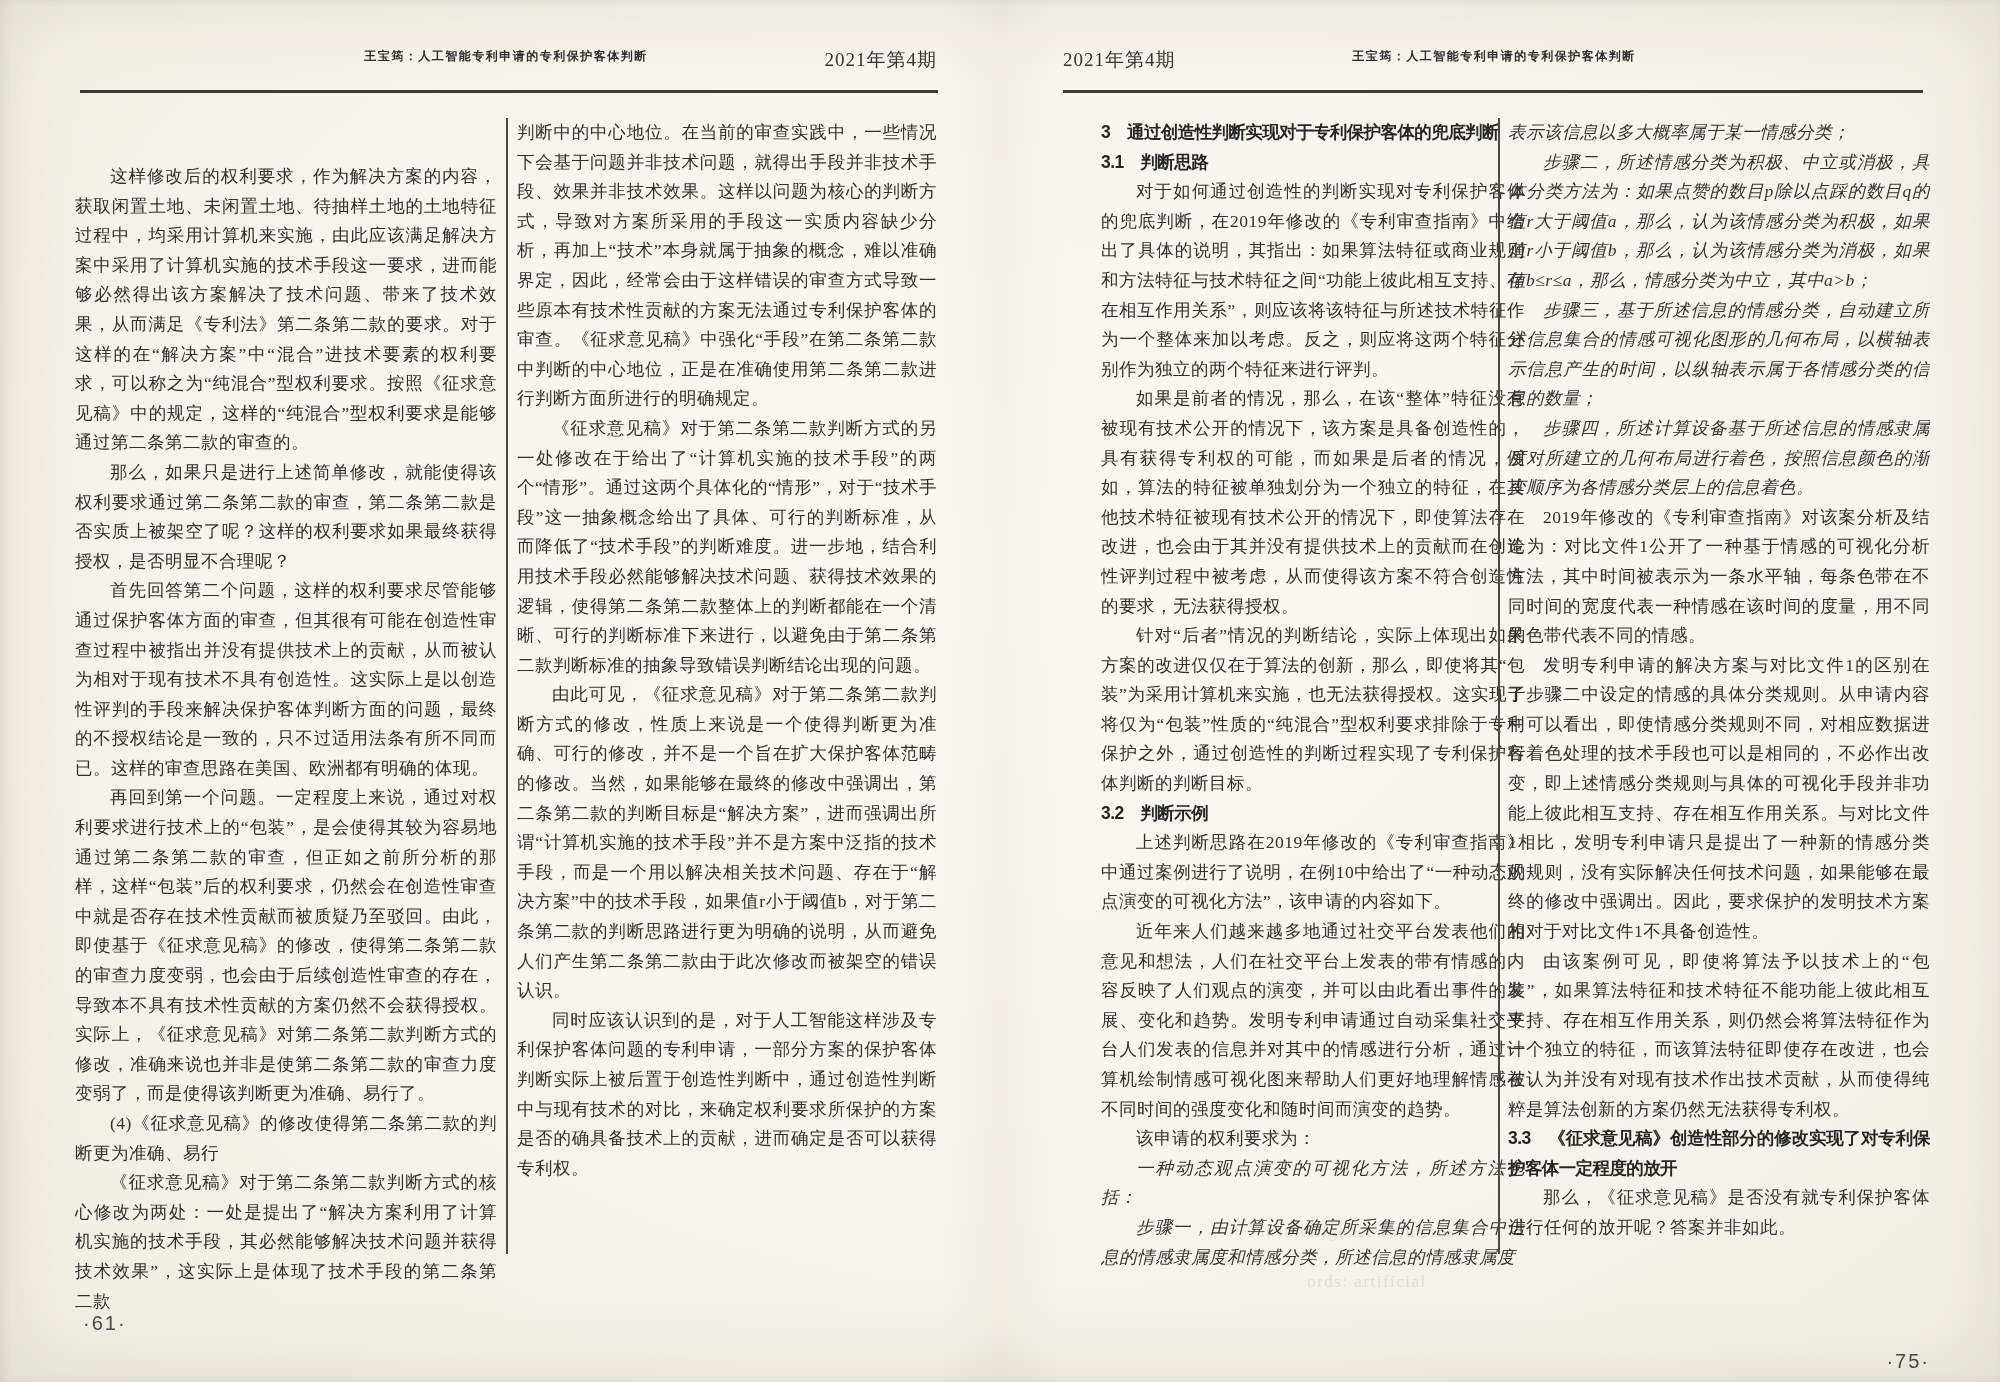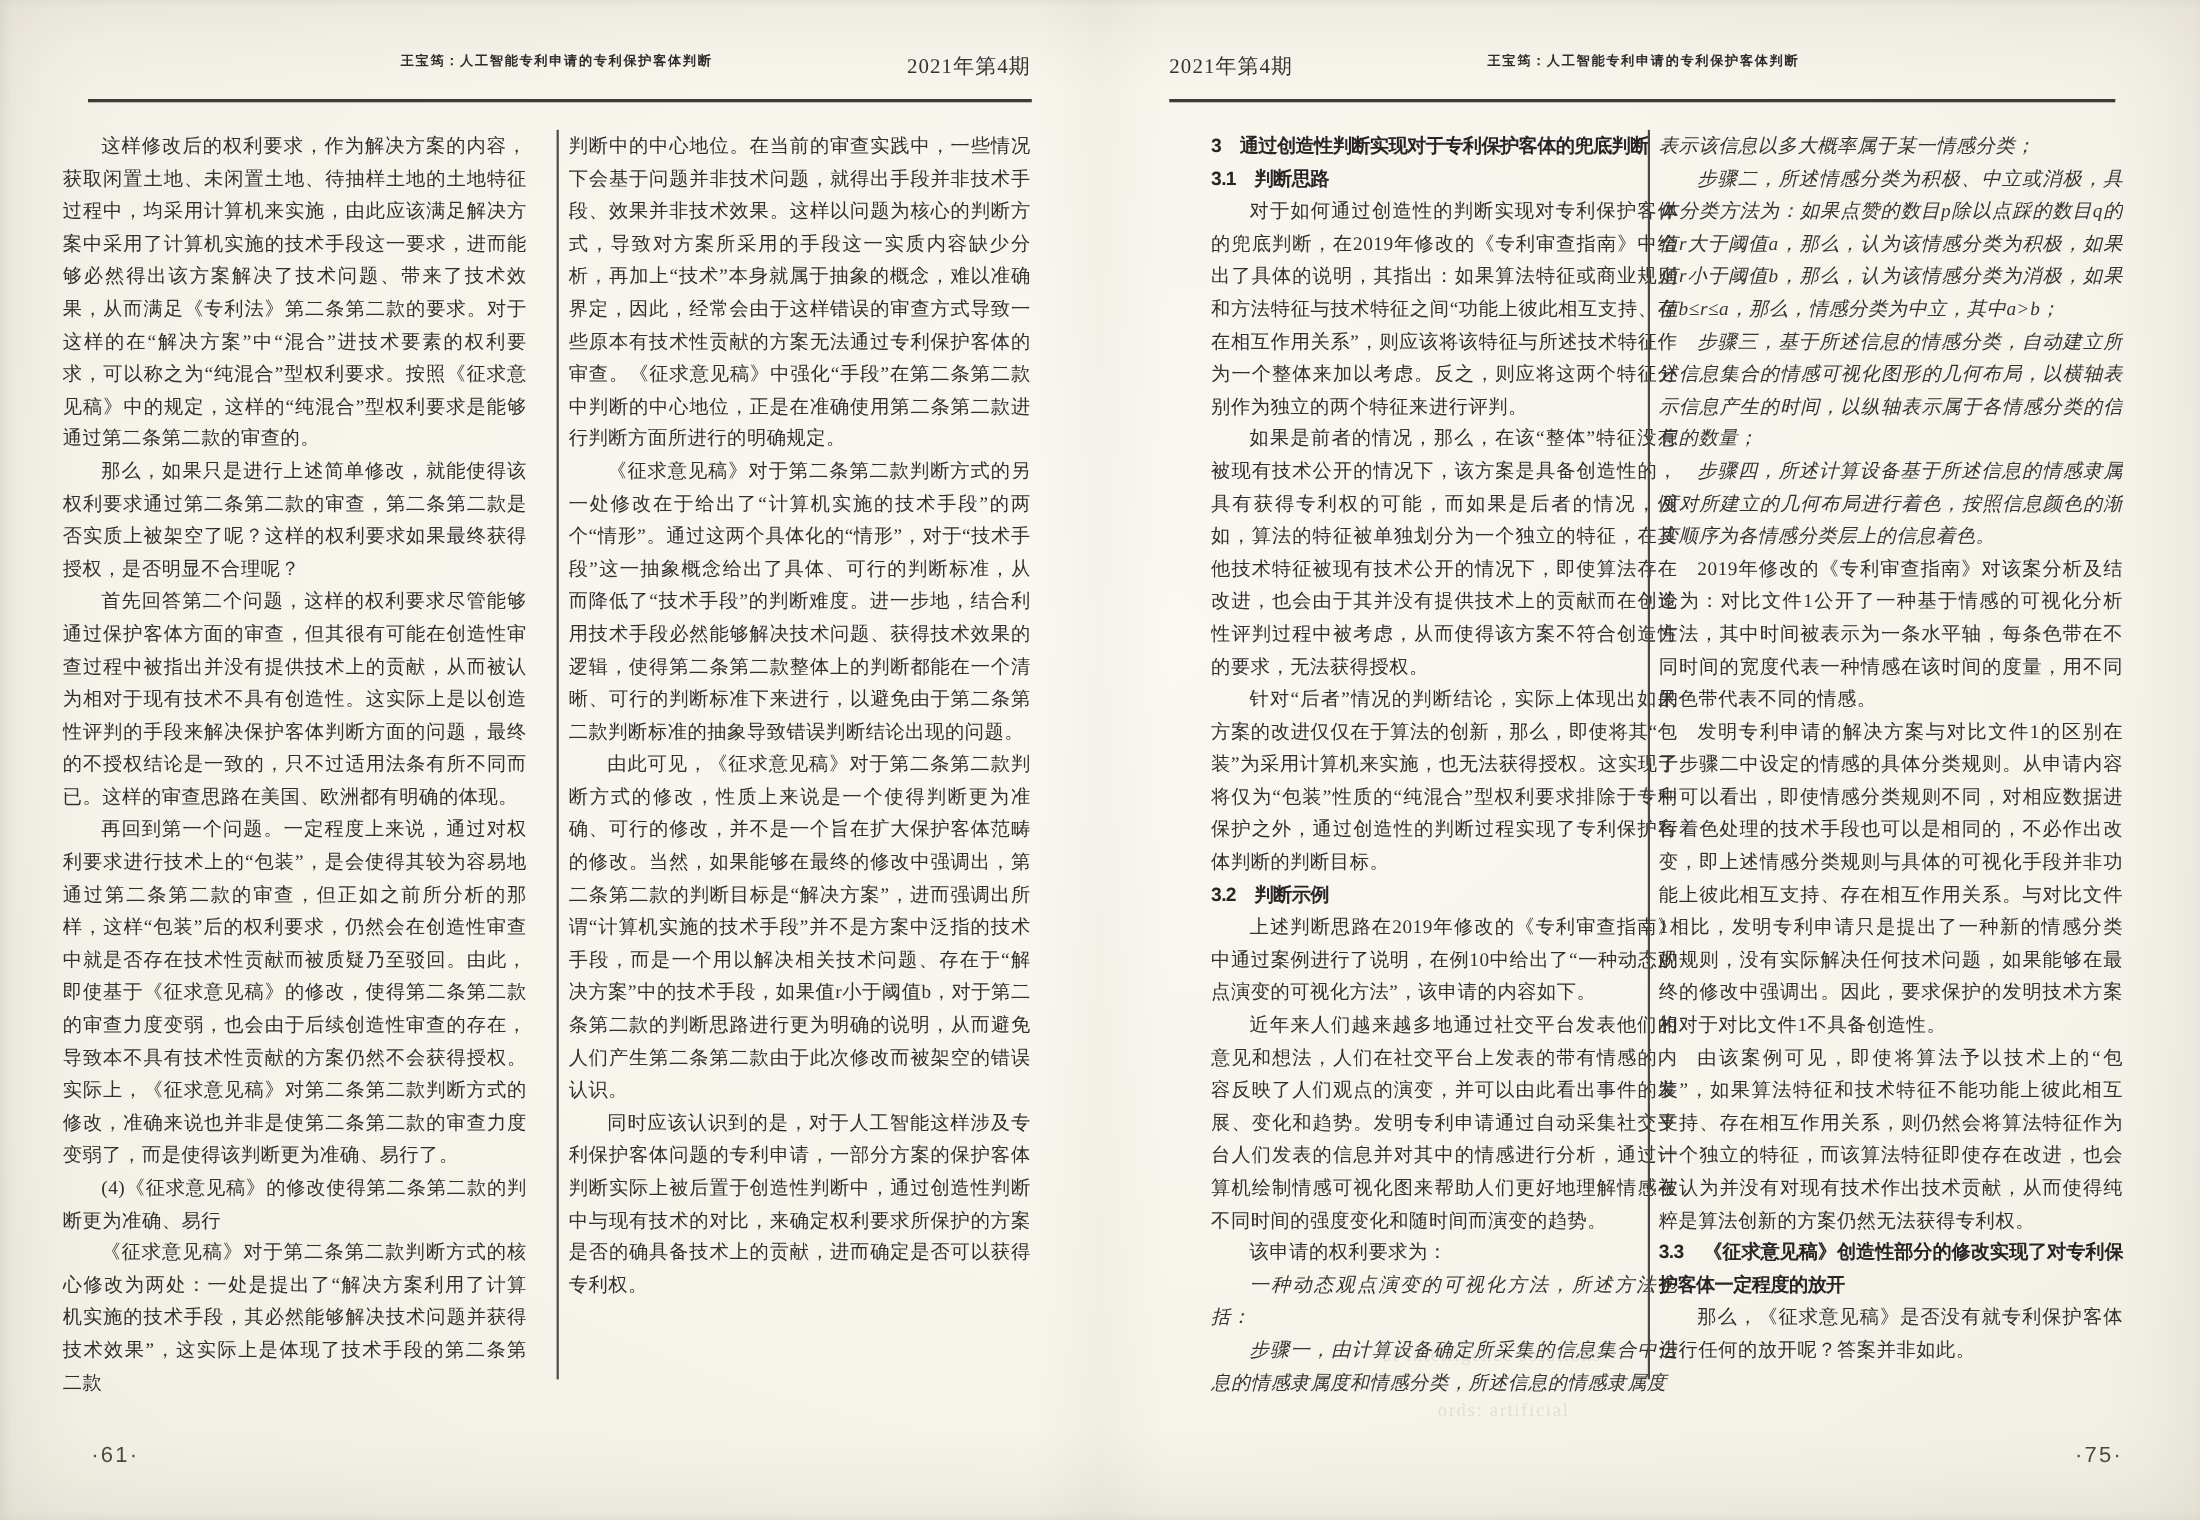--- a/index.html
+++ b/index.html
@@ -40,42 +40,42 @@
     font-family:"Liberation Sans","DejaVu Sans",sans-serif;
     font-weight:700;color:#262626;letter-spacing:-0.6px;text-indent:0;
   }
   .claim{font-style:italic;text-indent:2em;color:#343434;}
   .claim-cont{font-style:italic;text-indent:0;color:#343434;}
   .pagenum{
     position:absolute;top:1312px;
     font-family:"Liberation Sans","DejaVu Sans",sans-serif;
     font-size:20px;color:#494949;letter-spacing:2px;
   }
-  .pagenum.right{text-align:right;}
+  .pagenum.right{text-align:right;margin-top:38px;}
   .ghost{
     position:absolute;color:#6f8872;opacity:0.17;
     filter:blur(0.6px);font-size:17px;letter-spacing:1.5px;white-space:nowrap;
     pointer-events:none;
     margin-left:12px;
   }
 </style>
 </head>
 <body>
 
 <div class="canvas">
   <div class="gutter-shade"></div>
 
   <div>
     <div class="hdr" style="left:75px;width:862px;">
       <span class="hdr-title">王宝筠：人工智能专利申请的专利保护客体判断</span>
       <span class="hdr-side right">2021年第4期</span>
     </div>
     <div class="rule" style="left:80px;top:90px;width:858px;"></div>
 
-    <div class="col" style="left:57px;width:422px;">
+    <div class="col" style="left:75px;width:422px;margin-top:44px;">
         <p class="blk para">这样修改后的权利要求，作为解决方案的内容，获取闲置土地、未闲置土地、待抽样土地的土地特征过程中，均采用计算机来实施，由此应该满足解决方案中采用了计算机实施的技术手段这一要求，进而能够必然得出该方案解决了技术问题、带来了技术效果，从而满足《专利法》第二条第二款的要求。对于这样的在“解决方案”中“混合”进技术要素的权利要求，可以称之为“纯混合”型权利要求。按照《征求意见稿》中的规定，这样的“纯混合”型权利要求是能够通过第二条第二款的审查的。</p>
         <p class="blk para">那么，如果只是进行上述简单修改，就能使得该权利要求通过第二条第二款的审查，第二条第二款是否实质上被架空了呢？这样的权利要求如果最终获得授权，是否明显不合理呢？</p>
         <p class="blk para">首先回答第二个问题，这样的权利要求尽管能够通过保护客体方面的审查，但其很有可能在创造性审查过程中被指出并没有提供技术上的贡献，从而被认为相对于现有技术不具有创造性。这实际上是以创造性评判的手段来解决保护客体判断方面的问题，最终的不授权结论是一致的，只不过适用法条有所不同而已。这样的审查思路在美国、欧洲都有明确的体现。</p>
         <p class="blk para">再回到第一个问题。一定程度上来说，通过对权利要求进行技术上的“包装”，是会使得其较为容易地通过第二条第二款的审查，但正如之前所分析的那样，这样“包装”后的权利要求，仍然会在创造性审查中就是否存在技术性贡献而被质疑乃至驳回。由此，即使基于《征求意见稿》的修改，使得第二条第二款的审查力度变弱，也会由于后续创造性审查的存在，导致本不具有技术性贡献的方案仍然不会获得授权。实际上，《征求意见稿》对第二条第二款判断方式的修改，准确来说也并非是使第二条第二款的审查力度变弱了，而是使得该判断更为准确、易行了。</p>
         <p class="blk para">(4)《征求意见稿》的修改使得第二条第二款的判断更为准确、易行</p>
         <p class="blk para">《征求意见稿》对于第二条第二款判断方式的核心修改为两处：一处是提出了“解决方案利用了计算机实施的技术手段，其必然能够解决技术问题并获得技术效果”，这实际上是体现了技术手段的第二条第二款</p>
       </div>
     <div class="vrule" style="left:506px;"></div>
     <div class="col" style="left:517px;width:420px;">
         <p class="blk para-cont">判断中的中心地位。在当前的审查实践中，一些情况下会基于问题并非技术问题，就得出手段并非技术手段、效果并非技术效果。这样以问题为核心的判断方式，导致对方案所采用的手段这一实质内容缺少分析，再加上“技术”本身就属于抽象的概念，难以准确界定，因此，经常会由于这样错误的审查方式导致一些原本有技术性贡献的方案无法通过专利保护客体的审查。《征求意见稿》中强化“手段”在第二条第二款中判断的中心地位，正是在准确使用第二条第二款进行判断方面所进行的明确规定。</p>

